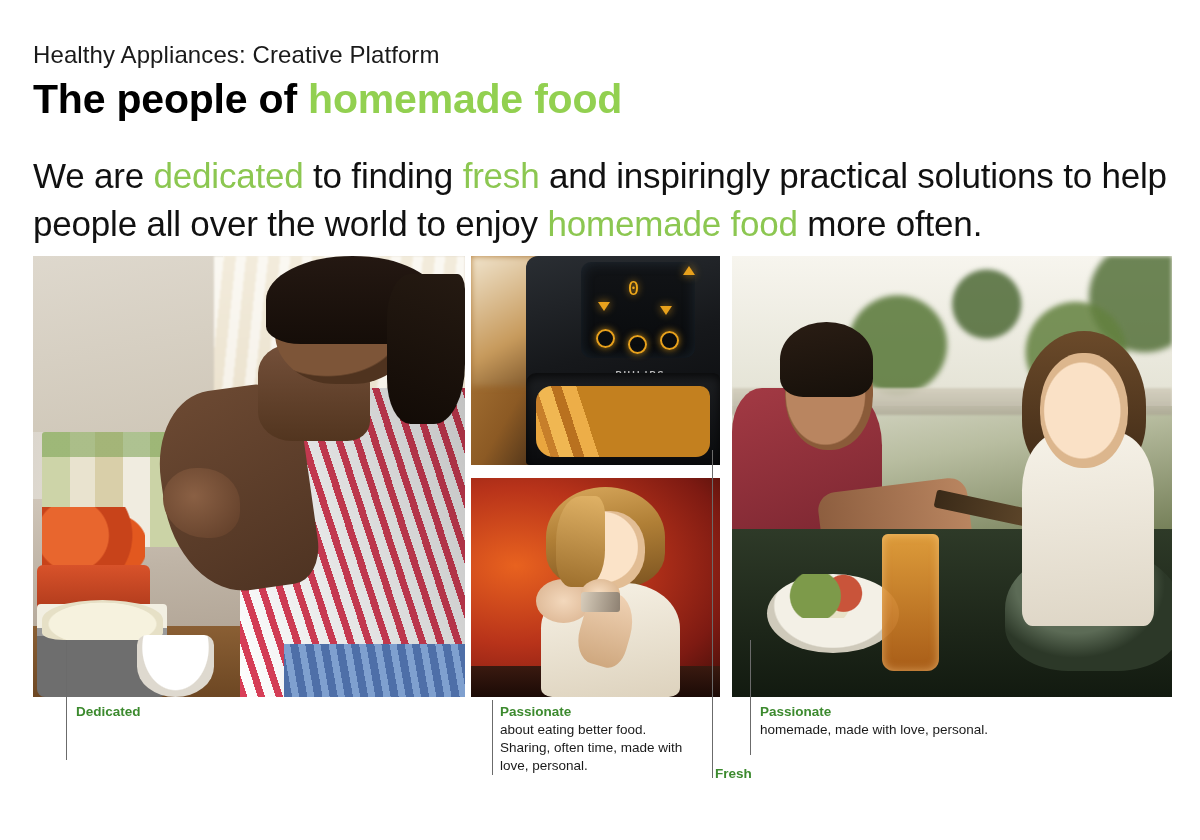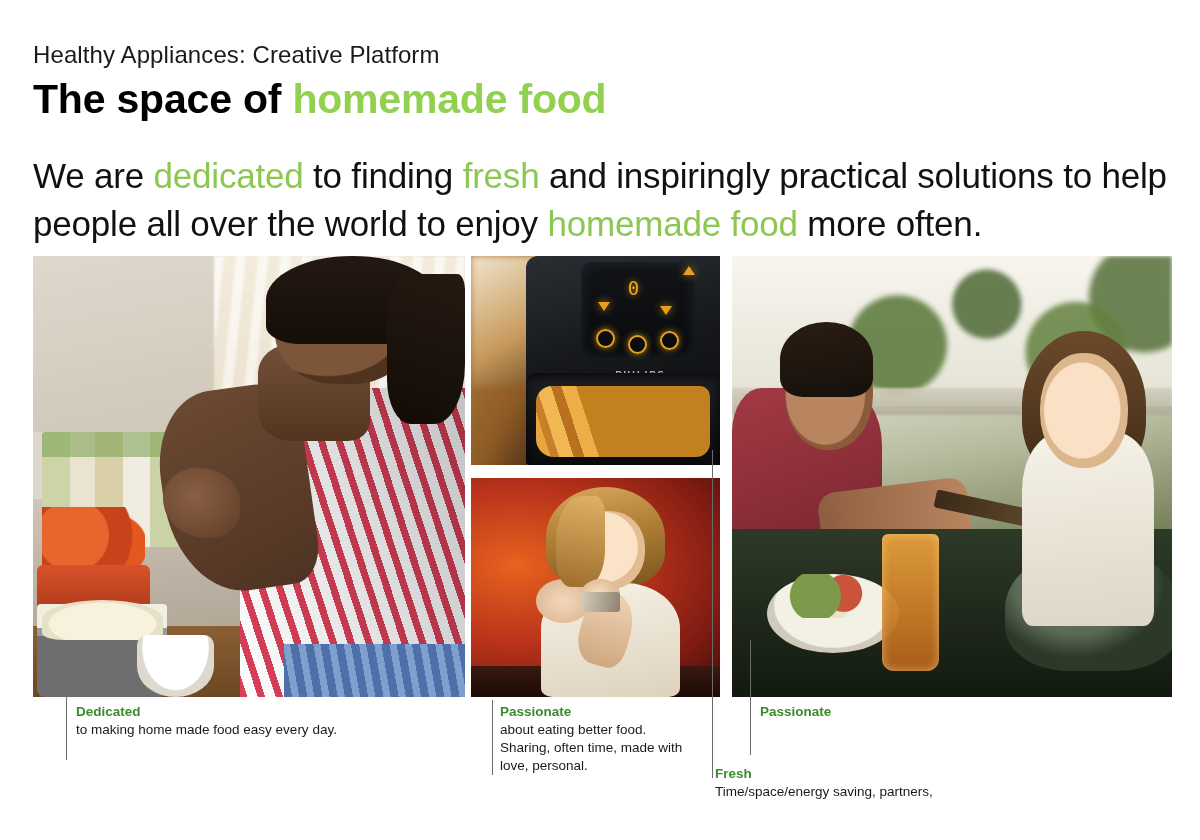--- a/index.html
+++ b/index.html
@@ -421,21 +421,21 @@
 
   #caption-fresh { left: 715px; top: 765px; width: 260px; }
   #leader-fresh  { left: 712px; top: 450px; height: 328px; }
 </style>
 </head>
 <body>
 
 <div class="eyebrow">Healthy Appliances: Creative Platform</div>
 
 <div class="headline">
-  <span>The space of </span><span class="accent">homemade food</span>
+  <span>The people of </span><span class="accent">homemade food</span>
 </div>
 
 <div class="lede">
   <span>We are </span><span class="accent">dedicated</span><span> to finding </span><span class="accent">fresh</span><span> and inspiringly practical solutions to help people all over the world to enjoy </span><span class="accent">homemade food</span><span> more often.</span>
 </div>
 
 <div class="photo" id="photo-cooking">
   <div class="layer bg"></div>
   <div class="layer wall-left"></div>
   <div class="layer curtain"></div>
@@ -508,30 +508,29 @@
   <div class="layer glass"></div>
 </div>
 
 <div class="leader" id="leader-dedicated"></div>
 <div class="leader" id="leader-passionate-1"></div>
 <div class="leader" id="leader-passionate-2"></div>
 <div class="leader" id="leader-fresh"></div>
 
 <div class="caption" id="caption-dedicated">
   <span class="ctitle">Dedicated</span>
-  <span class="cline">to making home made food easy every day.</span>
 </div>
 
 <div class="caption" id="caption-passionate-1">
   <span class="ctitle">Passionate</span>
   <span class="cline">about eating better food.</span>
   <span class="cline">Sharing, often time, made with</span>
   <span class="cline">love, personal.</span>
 </div>
 
 <div class="caption" id="caption-passionate-2">
   <span class="ctitle">Passionate</span>
+  <span class="cline">homemade, made with love, personal.</span>
 </div>
 
 <div class="caption" id="caption-fresh">
   <span class="ctitle">Fresh</span>
-  <span class="cline">Time/space/energy saving, partners,</span>
 </div>
 
 </body></html>

